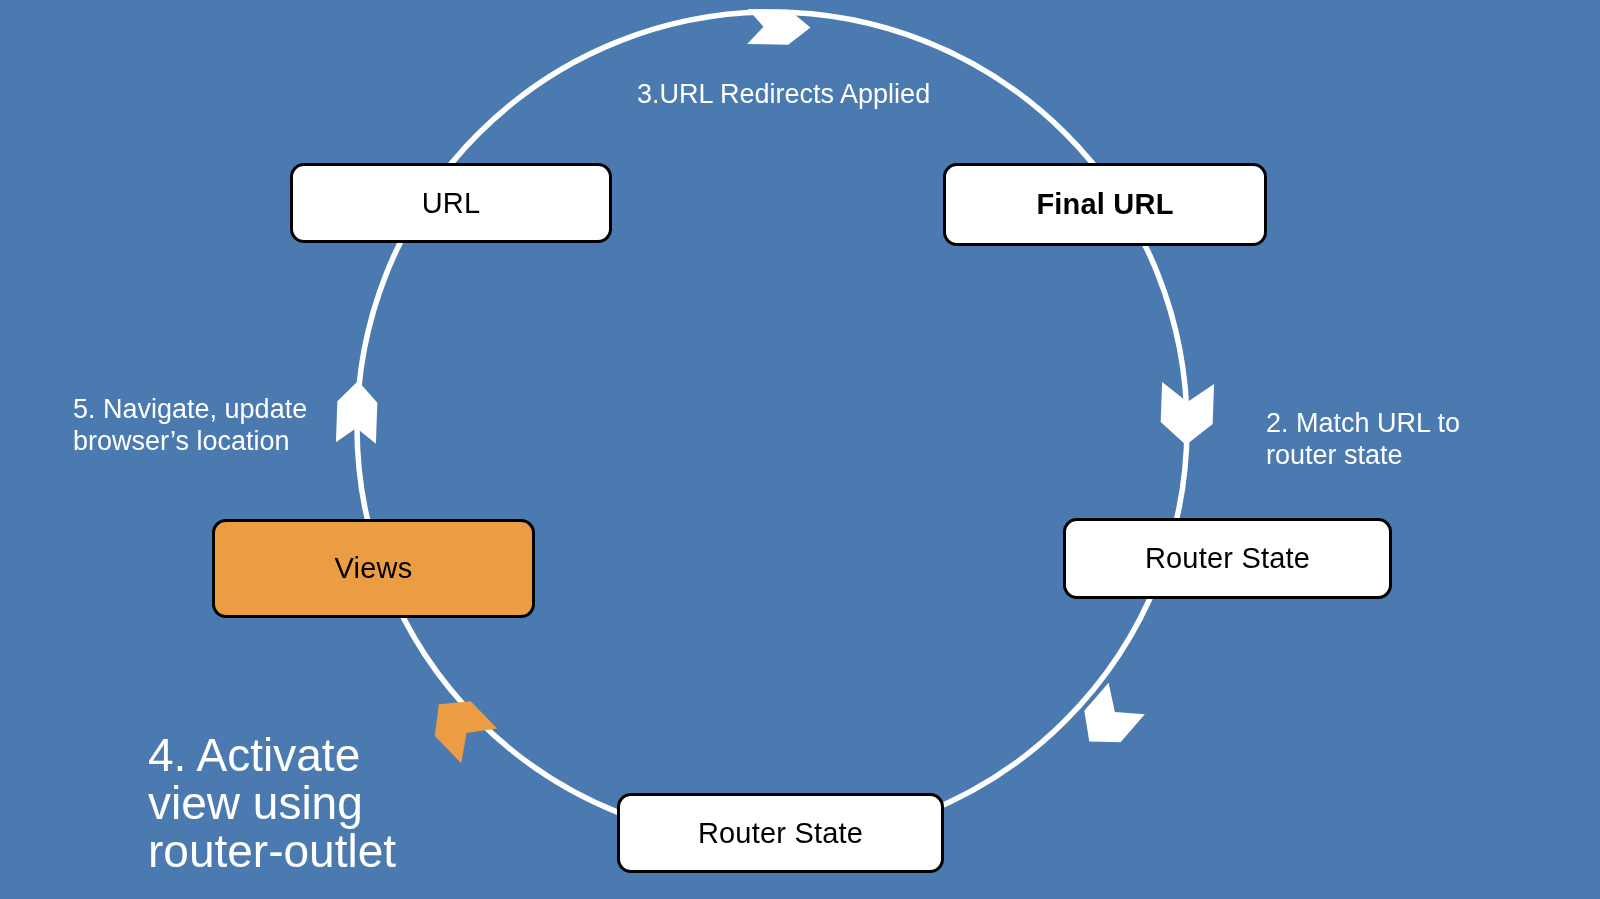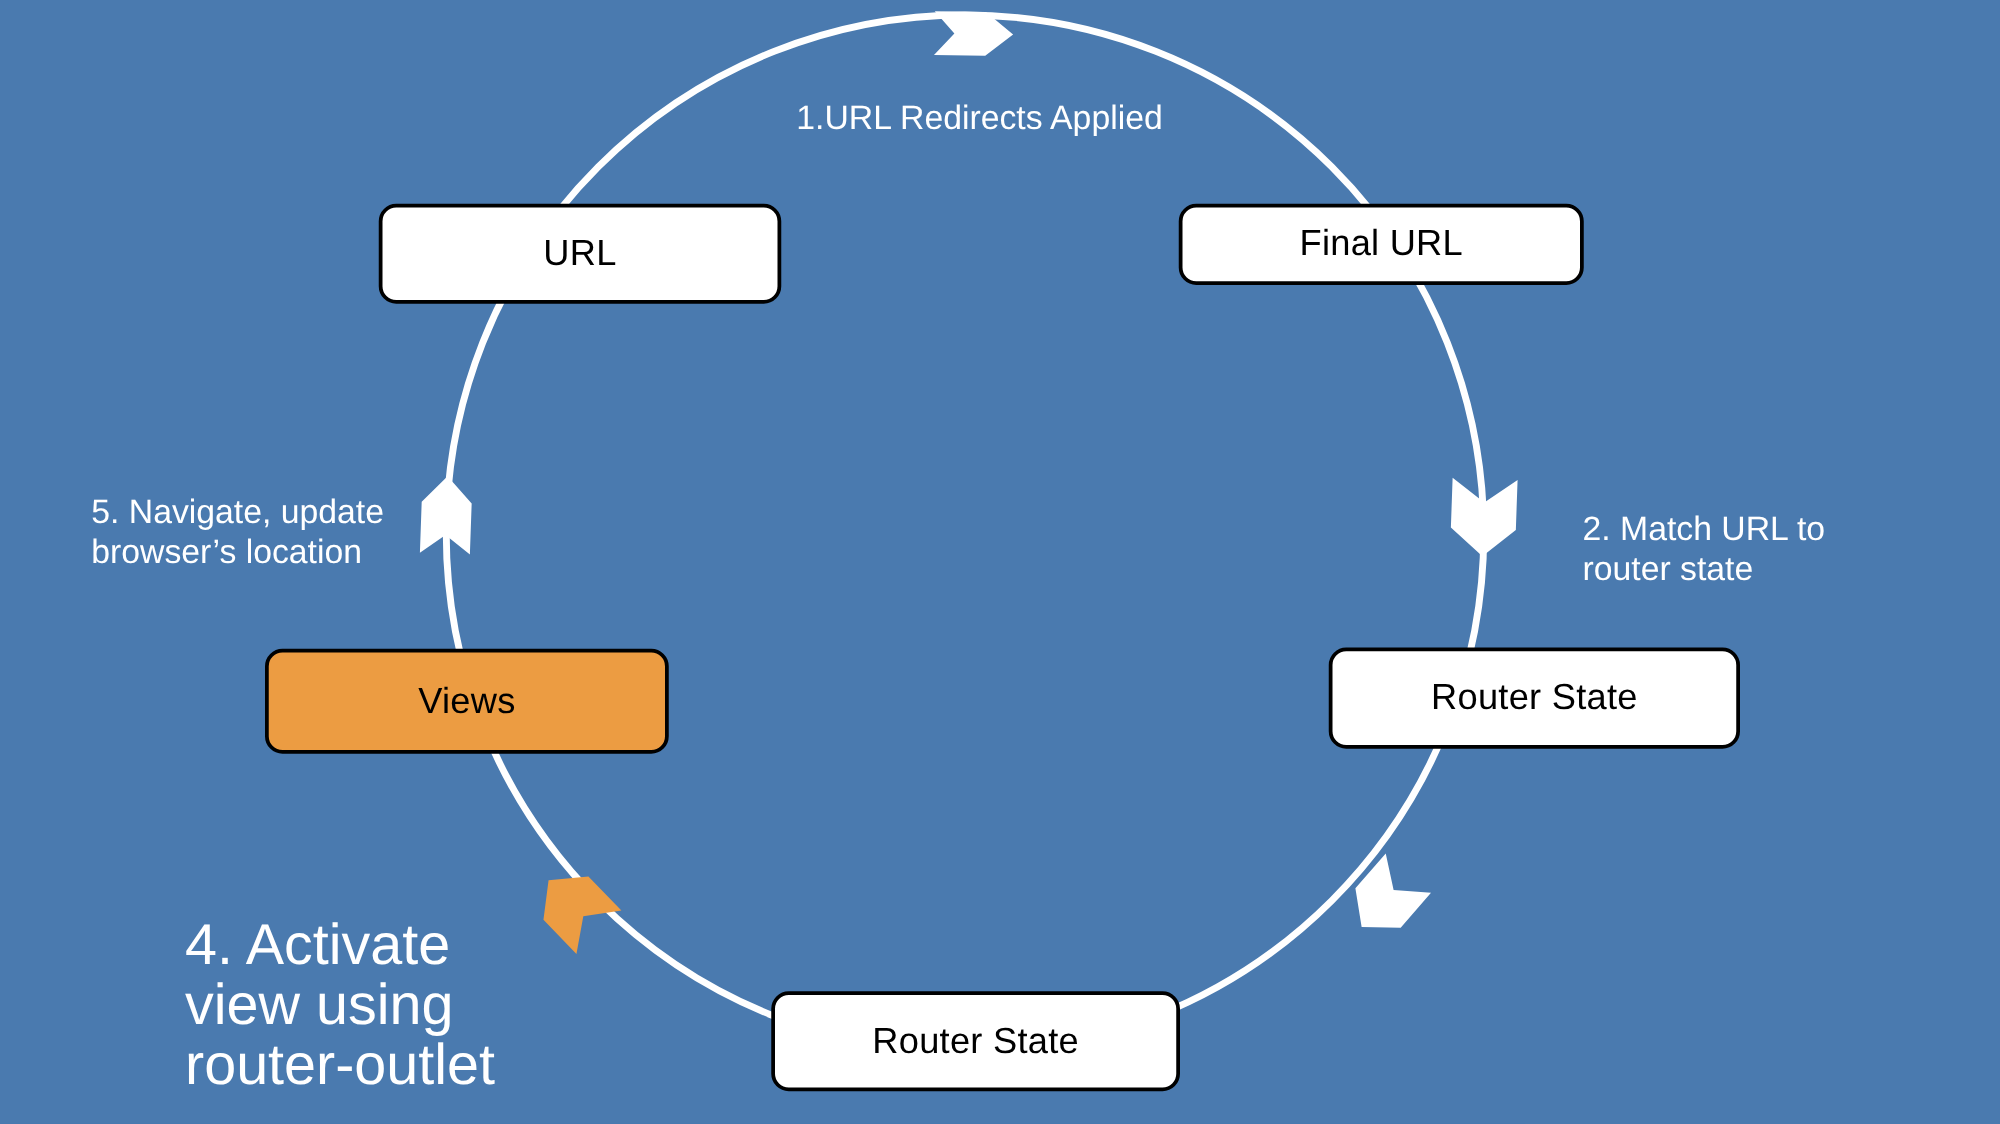--- a/index.html
+++ b/index.html
@@ -29,25 +29,25 @@
     background: #ffffff;
     border: 3.5px solid #000000;
     border-radius: 14px;
     font-size: 29px;
     color: #000000;
     letter-spacing: 0.2px;
   }
   .node.highlight {
     background: #ec9c42;
   }
-  #node-url                { left: 290px;  top: 163px; width: 322px; height: 80px; margin-left: 13px; }
-  #node-final-url          { left: 943px;  top: 163px; width: 324px; height: 65px; }
+  #node-url                { left: 290px;  top: 163px; width: 322px; height: 80px; }
+  #node-final-url          { left: 943px;  top: 163px; width: 324px; height: 83px; font-weight: bold; }
   #node-router-state-right { left: 1063px; top: 518px; width: 329px; height: 81px; }
   #node-router-state-bottom{ left: 617px;  top: 793px; width: 327px; height: 80px; }
-  #node-views              { left: 212px;  top: 519px; width: 323px; height: 84px; }
+  #node-views              { left: 212px;  top: 519px; width: 323px; height: 99px; }
   .step {
     position: absolute;
     color: #ffffff;
     font-size: 27px;
     line-height: 32px;
     white-space: pre-line;
   }
   #step-1 { left: 637px;  top: 78px;  }
   #step-2 { left: 1266px; top: 407px; }
   #step-3 { left: 1163px; top: 722px; }
@@ -81,21 +81,21 @@
   <div class="node" id="node-url">URL</div>
 
   <div class="node" id="node-final-url">Final URL</div>
 
   <div class="node" id="node-router-state-right">Router State</div>
 
   <div class="node" id="node-router-state-bottom">Router State</div>
 
   <div class="node highlight" id="node-views">Views</div>
 
-  <div class="step" id="step-1">1.URL Redirects Applied</div>
+  <div class="step" id="step-1">3.URL Redirects Applied</div>
 
   <div class="step" id="step-2">2. Match URL to
 router state</div>
 
 
   <div class="step" id="step-4">4. Activate
 view using
 router-outlet</div>
 
   <div class="step" id="step-5">5. Navigate, update

